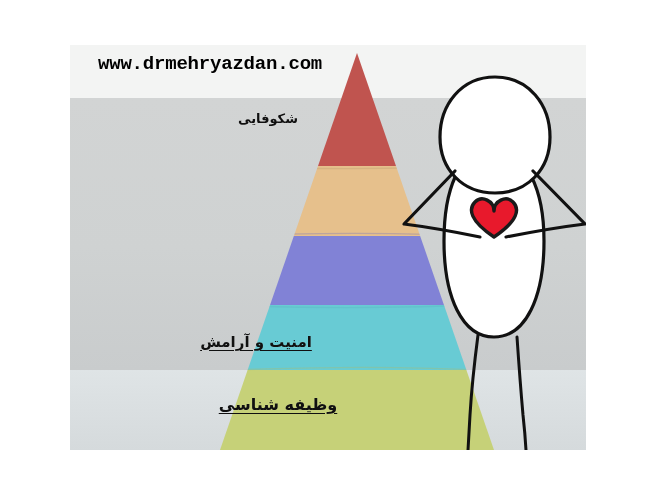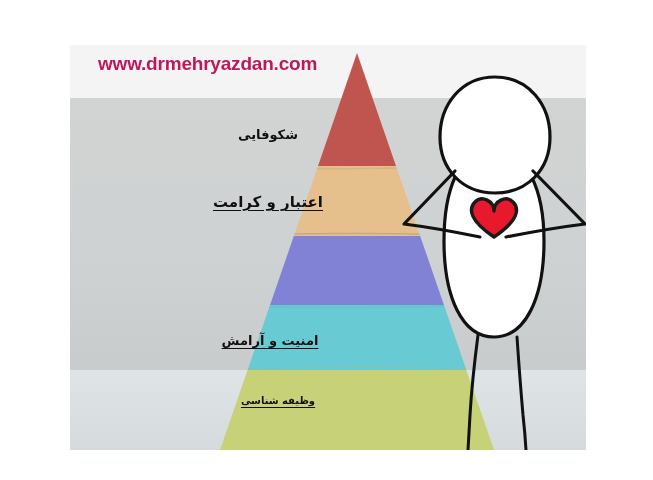--- a/index.html
+++ b/index.html
@@ -42,34 +42,34 @@
     text-align: center;
     color: #101010;
     font-family: "DejaVu Sans", "Liberation Sans", sans-serif;
     font-weight: 700;
     direction: rtl;
     unicode-bidi: bidi-override;
     white-space: nowrap;
     text-shadow: 0 0 1px rgba(255,255,255,.25);
   }
   .layer-label.underlined { text-decoration: underline; text-underline-offset: 3px; }
-  #label-0 { left: 108px; top: 64px;  width: 180px; font-size: 13px; line-height: 20px; font-weight: 700; margin-top: 16px; }
+  #label-0 { left: 108px; top: 64px;  width: 180px; font-size: 13px; line-height: 20px; font-weight: 700; }
   #label-1 { left: 88px;  top: 148px; width: 220px; font-size: 15px; }
   #label-2 { left: 48px;  top: 218px; width: 300px; font-size: 15px; }
-  #label-3 { left: 70px;  top: 288px; width: 260px; font-size: 13px; }
-  #label-4 { left: 78px;  top: 350px; width: 260px; font-size: 10px; }
+  #label-3 { left: 56px;  top: 288px; width: 260px; font-size: 15px; }
+  #label-4 { left: 78px;  top: 350px; width: 260px; font-size: 16px; }
 
   
   #watermark {
     position: absolute;
     left: 28px; top: 8px;
-    font-family: Liberation Sans, sans-serif;
+    font-family: Liberation Mono, monospace;
     font-size: 19px;
     font-weight: 700;
-    color: #be185d;
+    color: #000000;
     letter-spacing: -0.2px;
     text-shadow: 0 1px 0 rgba(255,255,255,.6);
     z-index: 6;
   }
 
   
   #figure {
     position: absolute;
     left: 330px; top: 20px;
     width: 190px; height: 385px;
@@ -109,21 +109,20 @@
           <path d="M0,183 Q130,186 260,182 T500,184" stroke="#6f6fbe" stroke-width="1.4" fill="none"></path>
           <path d="M0,252 Q120,249 250,253 T500,251" stroke="#5ab4bd" stroke-width="1.4" fill="none"></path>
           <path d="M0,317 Q140,320 270,316 T500,318" stroke="#b0bb66" stroke-width="1.4" fill="none"></path>
         </g>
       </svg>
     </div>
 
     <div class="layer-label" id="label-0">
       <div>شکوفایی</div>
     </div>
-    <div class="layer-label underlined" id="label-1">اعتبار و کرامت</div>
     <div class="layer-label underlined" id="label-3">امنیت و آرامش</div>
     <div class="layer-label underlined" id="label-4">وظیفه شناسی</div>
 
     <div id="figure">
       <svg viewBox="0 0 190 385" aria-hidden="true">
         <g fill="#ffffff" stroke="#111111" stroke-width="3.2" stroke-linecap="round" stroke-linejoin="round">
 
           <path d="M92,82
                    C58,86 44,126 44,176
                    C44,232 62,272 94,272

